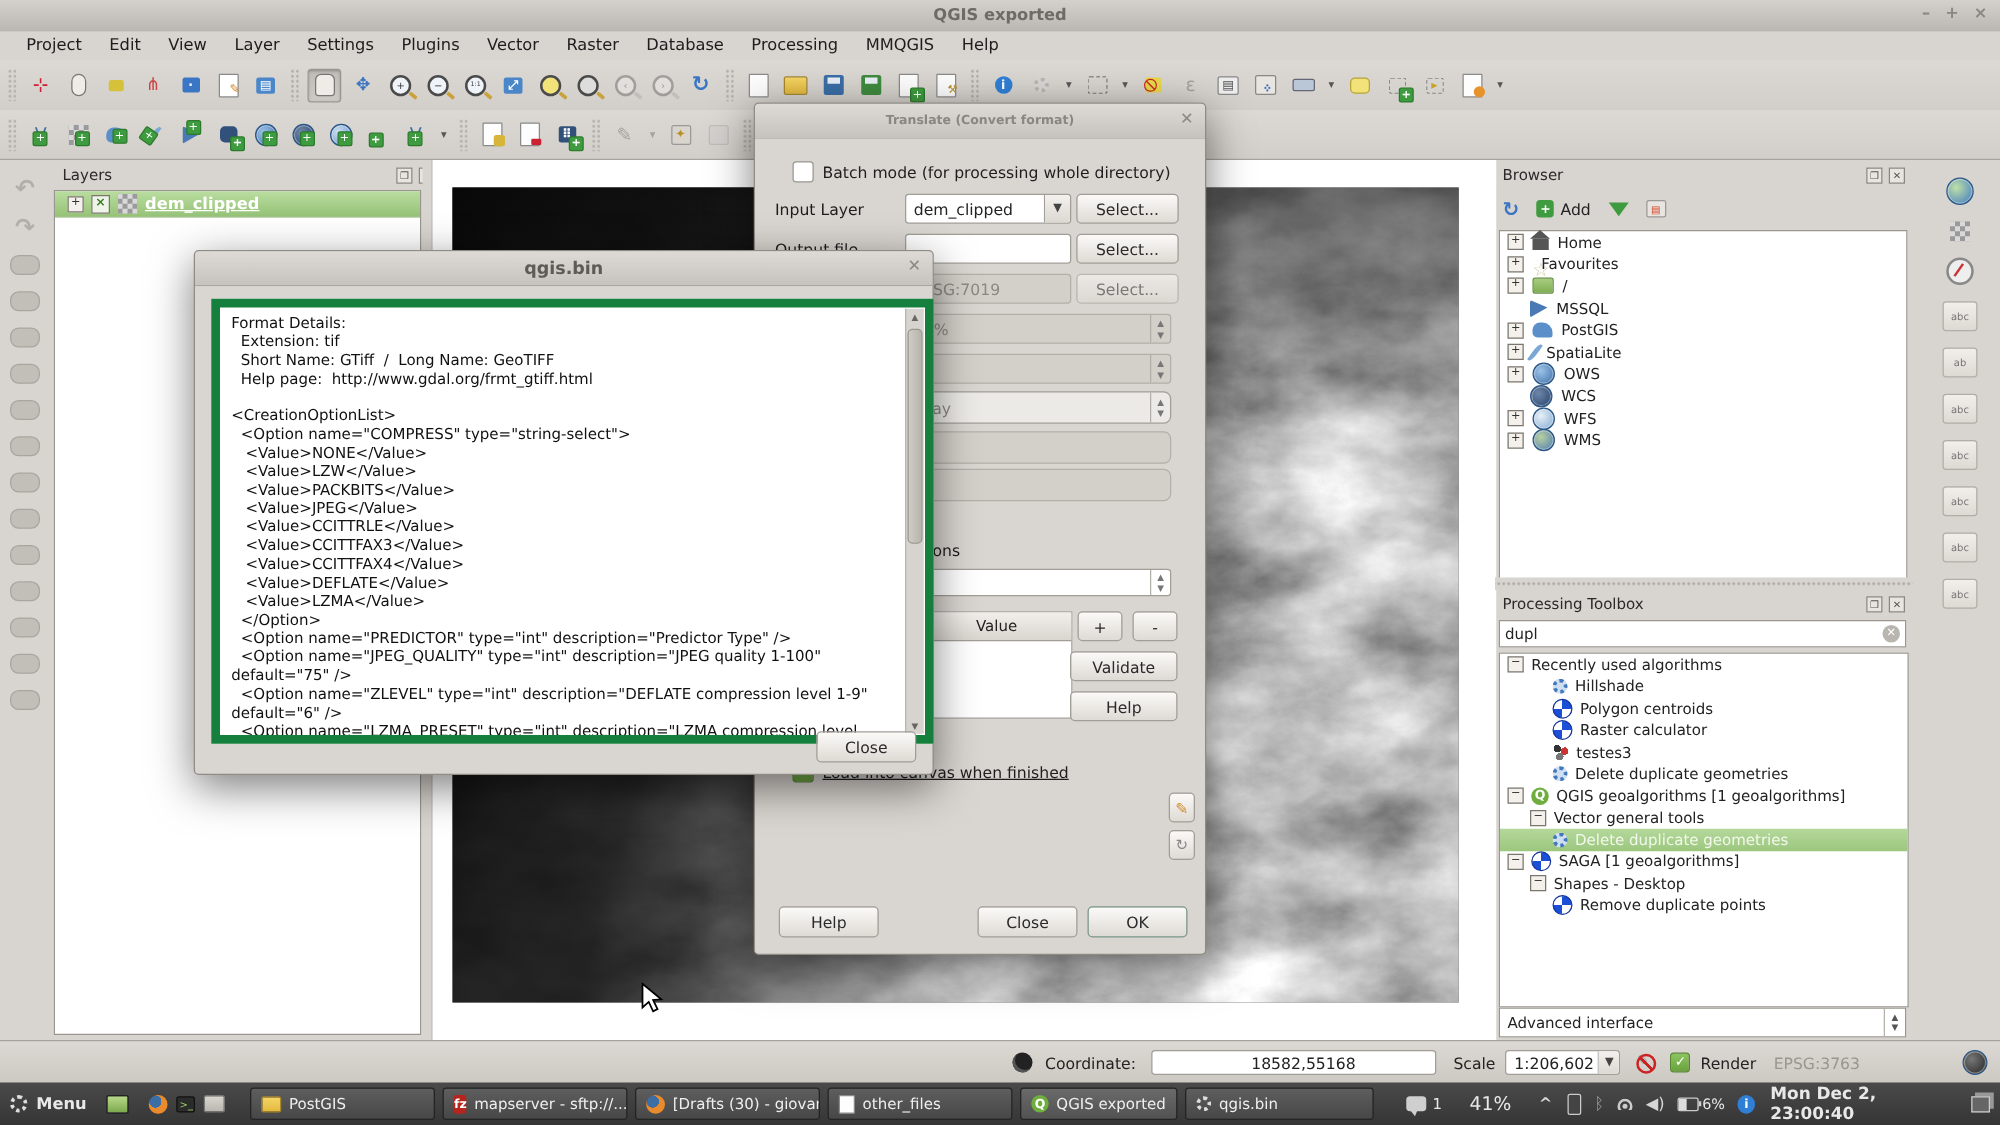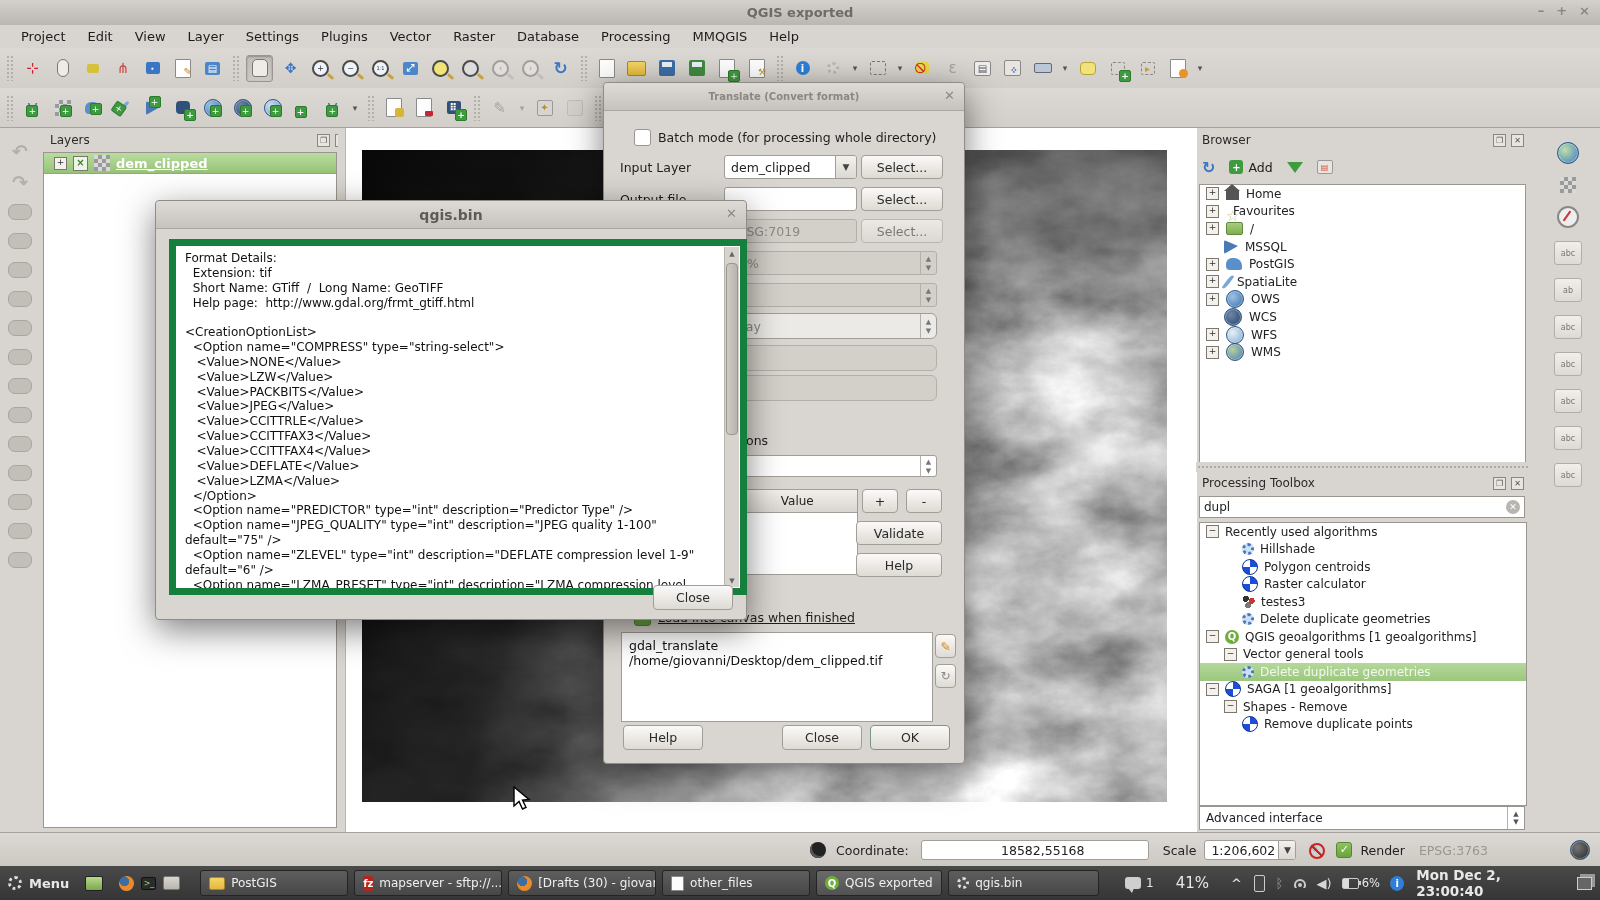--- a/index.html
+++ b/index.html
@@ -557,21 +557,21 @@
         <span class="gear"></span>
         <span>Delete duplicate geometries</span>
       </div>
     <div class="prow lvl0">
         <span class="expbox">−</span>
         <span class="sagai"></span>
         <span>SAGA [1 geoalgorithms]</span>
       </div>
     <div class="prow lvl1">
         <span class="expbox">−</span>
-        <span>Shapes - Remove</span>
+        <span>Shapes - Desktop</span>
       </div>
     <div class="prow lvl2">
         <span class="sagai"></span>
         <span>Remove duplicate points</span>
       </div>
   </div>
   <div class="abs white advbox">
     <span>Advanced interface</span>
     <span class="spincol">
         <span>▲</span>
@@ -670,22 +670,20 @@
     <div class="abs btn" style="left:252px;top:438px;width:86px;height:24px;">
         <span>Validate</span>
       </div>
     <div class="abs btn" style="left:252px;top:470px;width:86px;height:24px;">
         <span>Help</span>
       </div>
 
     <span class="abs greenchk" style="left:30px;top:526px;">✓</span>
     <span class="abs dlabel" style="left:54px;top:527px;text-decoration:underline;">Load into canvas when finished</span>
 
-    <div class="abs" style="left:17px;top:549px;width:312px;height:90px;background:#fff;border:1px solid #a19d97;padding:5px 7px;box-sizing:border-box;white-space:pre-wrap;font-size:12.5px;color:#111;"><span>gdal_translate
-/home/giovanni/Desktop/dem_clipped.tif</span></div>
     <div class="abs btn" style="left:331px;top:551px;width:21px;height:24px;">
         <span style="color:#d08a2a;">✎</span>
       </div>
     <div class="abs btn" style="left:331px;top:581px;width:21px;height:24px;">
         <span style="color:#888;font-size:12px;">↻</span>
       </div>
 
     <div class="abs btn" style="left:19px;top:642px;width:80px;height:25px;">
         <span>Help</span>
       </div>

